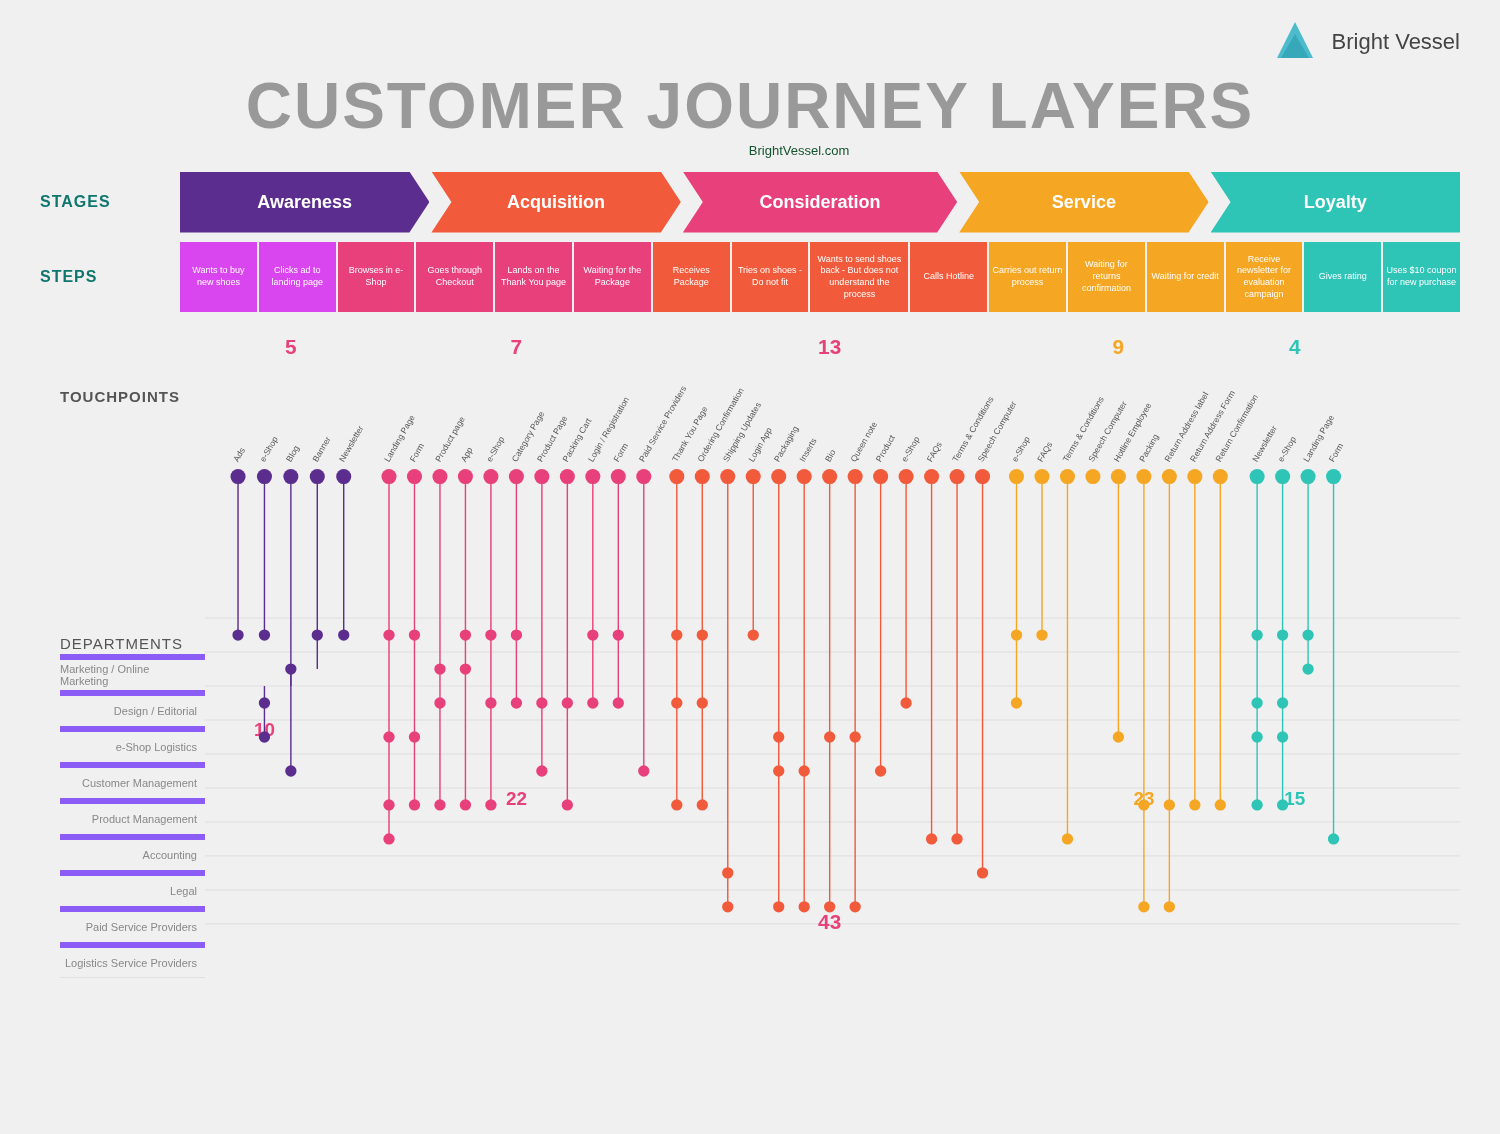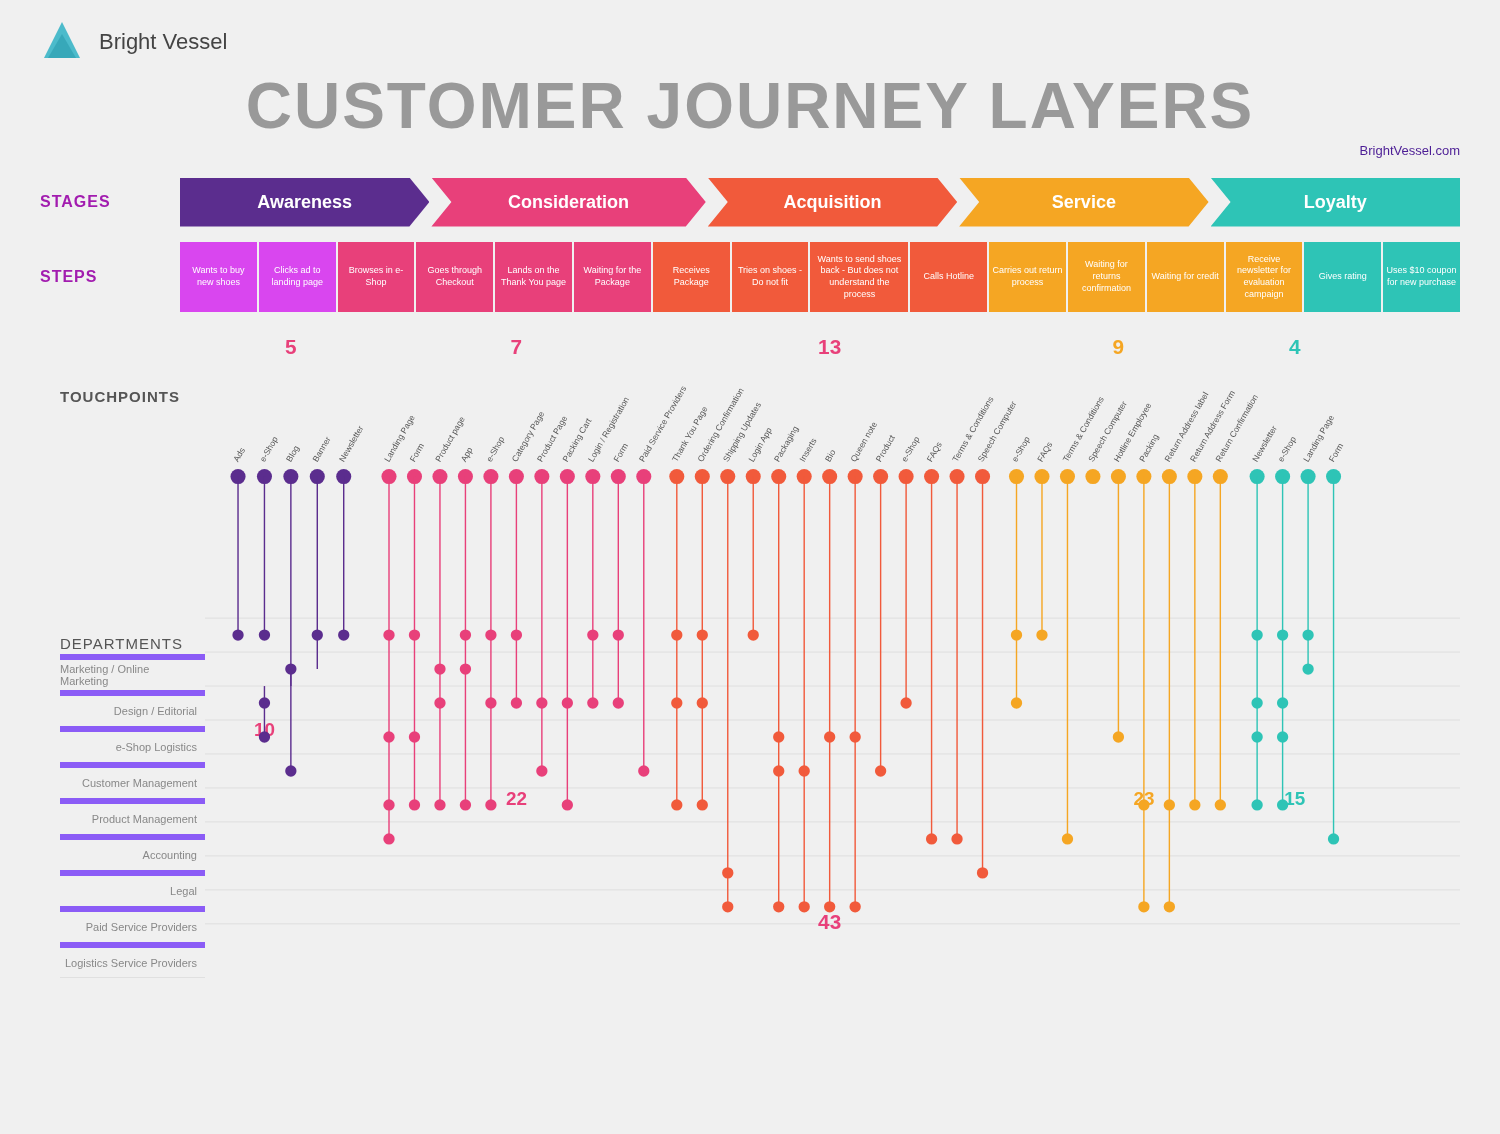--- a/index.html
+++ b/index.html
@@ -17,71 +17,71 @@
       padding: 20px 40px;
     }
     
     .header {
       text-align: center;
       margin-bottom: 10px;
     }
     .logo-area {
       display: flex;
       align-items: center;
-      justify-content: flex-start;
+      justify-content: flex-end;
       gap: 15px;
       margin-bottom: 5px;
     }
     .logo-text {
       font-size: 22px;
       font-weight: 400;
       color: #444;
     }
     .main-title {
       font-size: 64px;
       font-weight: 900;
       color: #999;
       letter-spacing: 2px;
       text-transform: uppercase;
     }
     .subtitle {
       font-size: 13px;
-      color: #4c1d95;
-      text-align: right;
+      color: #14532d;
+      text-align: center;
       margin-left: 98px;
     }
 
     
     .section-row {
       display: flex;
       align-items: center;
       margin-bottom: 6px;
     }
     .section-label {
       font-size: 16px;
       font-weight: 900;
-      color: #a21caf;
+      color: #0f766e;
       width: 140px;
       flex-shrink: 0;
       text-transform: uppercase;
       letter-spacing: 1px;
     }
 
     
     .stages-container {
       display: flex;
       align-items: center;
       flex: 1;
       height: 68px;
     }
     .stage-chevron {
       display: flex;
       align-items: center;
       justify-content: center;
-      height: 49px;
+      height: 61px;
       position: relative;
       color: white;
       font-size: 18px;
       font-weight: 600;
       cursor: pointer;
     }
     
     .stage-awareness {
       background: #5b2d8e;
       flex: 1;
@@ -167,25 +167,25 @@
     <div class="main-title">CUSTOMER JOURNEY LAYERS</div>
     <div class="subtitle">BrightVessel.com</div>
   </div>
 
   <div class="section-row">
     <div class="section-label">STAGES</div>
     <div class="stages-container">
       <div class="stage-chevron stage-awareness">
         <span>Awareness</span>
       </div>
+      <div class="stage-chevron stage-acquisition">
+        <span>Acquisition</span>
+      </div>
       <div class="stage-chevron stage-consideration">
         <span>Consideration</span>
-      </div>
-      <div class="stage-chevron stage-acquisition">
-        <span>Acquisition</span>
       </div>
       <div class="stage-chevron stage-service">
         <span>Service</span>
       </div>
       <div class="stage-chevron stage-loyalty">
         <span>Loyalty</span>
       </div>
     </div>
   </div>
 

